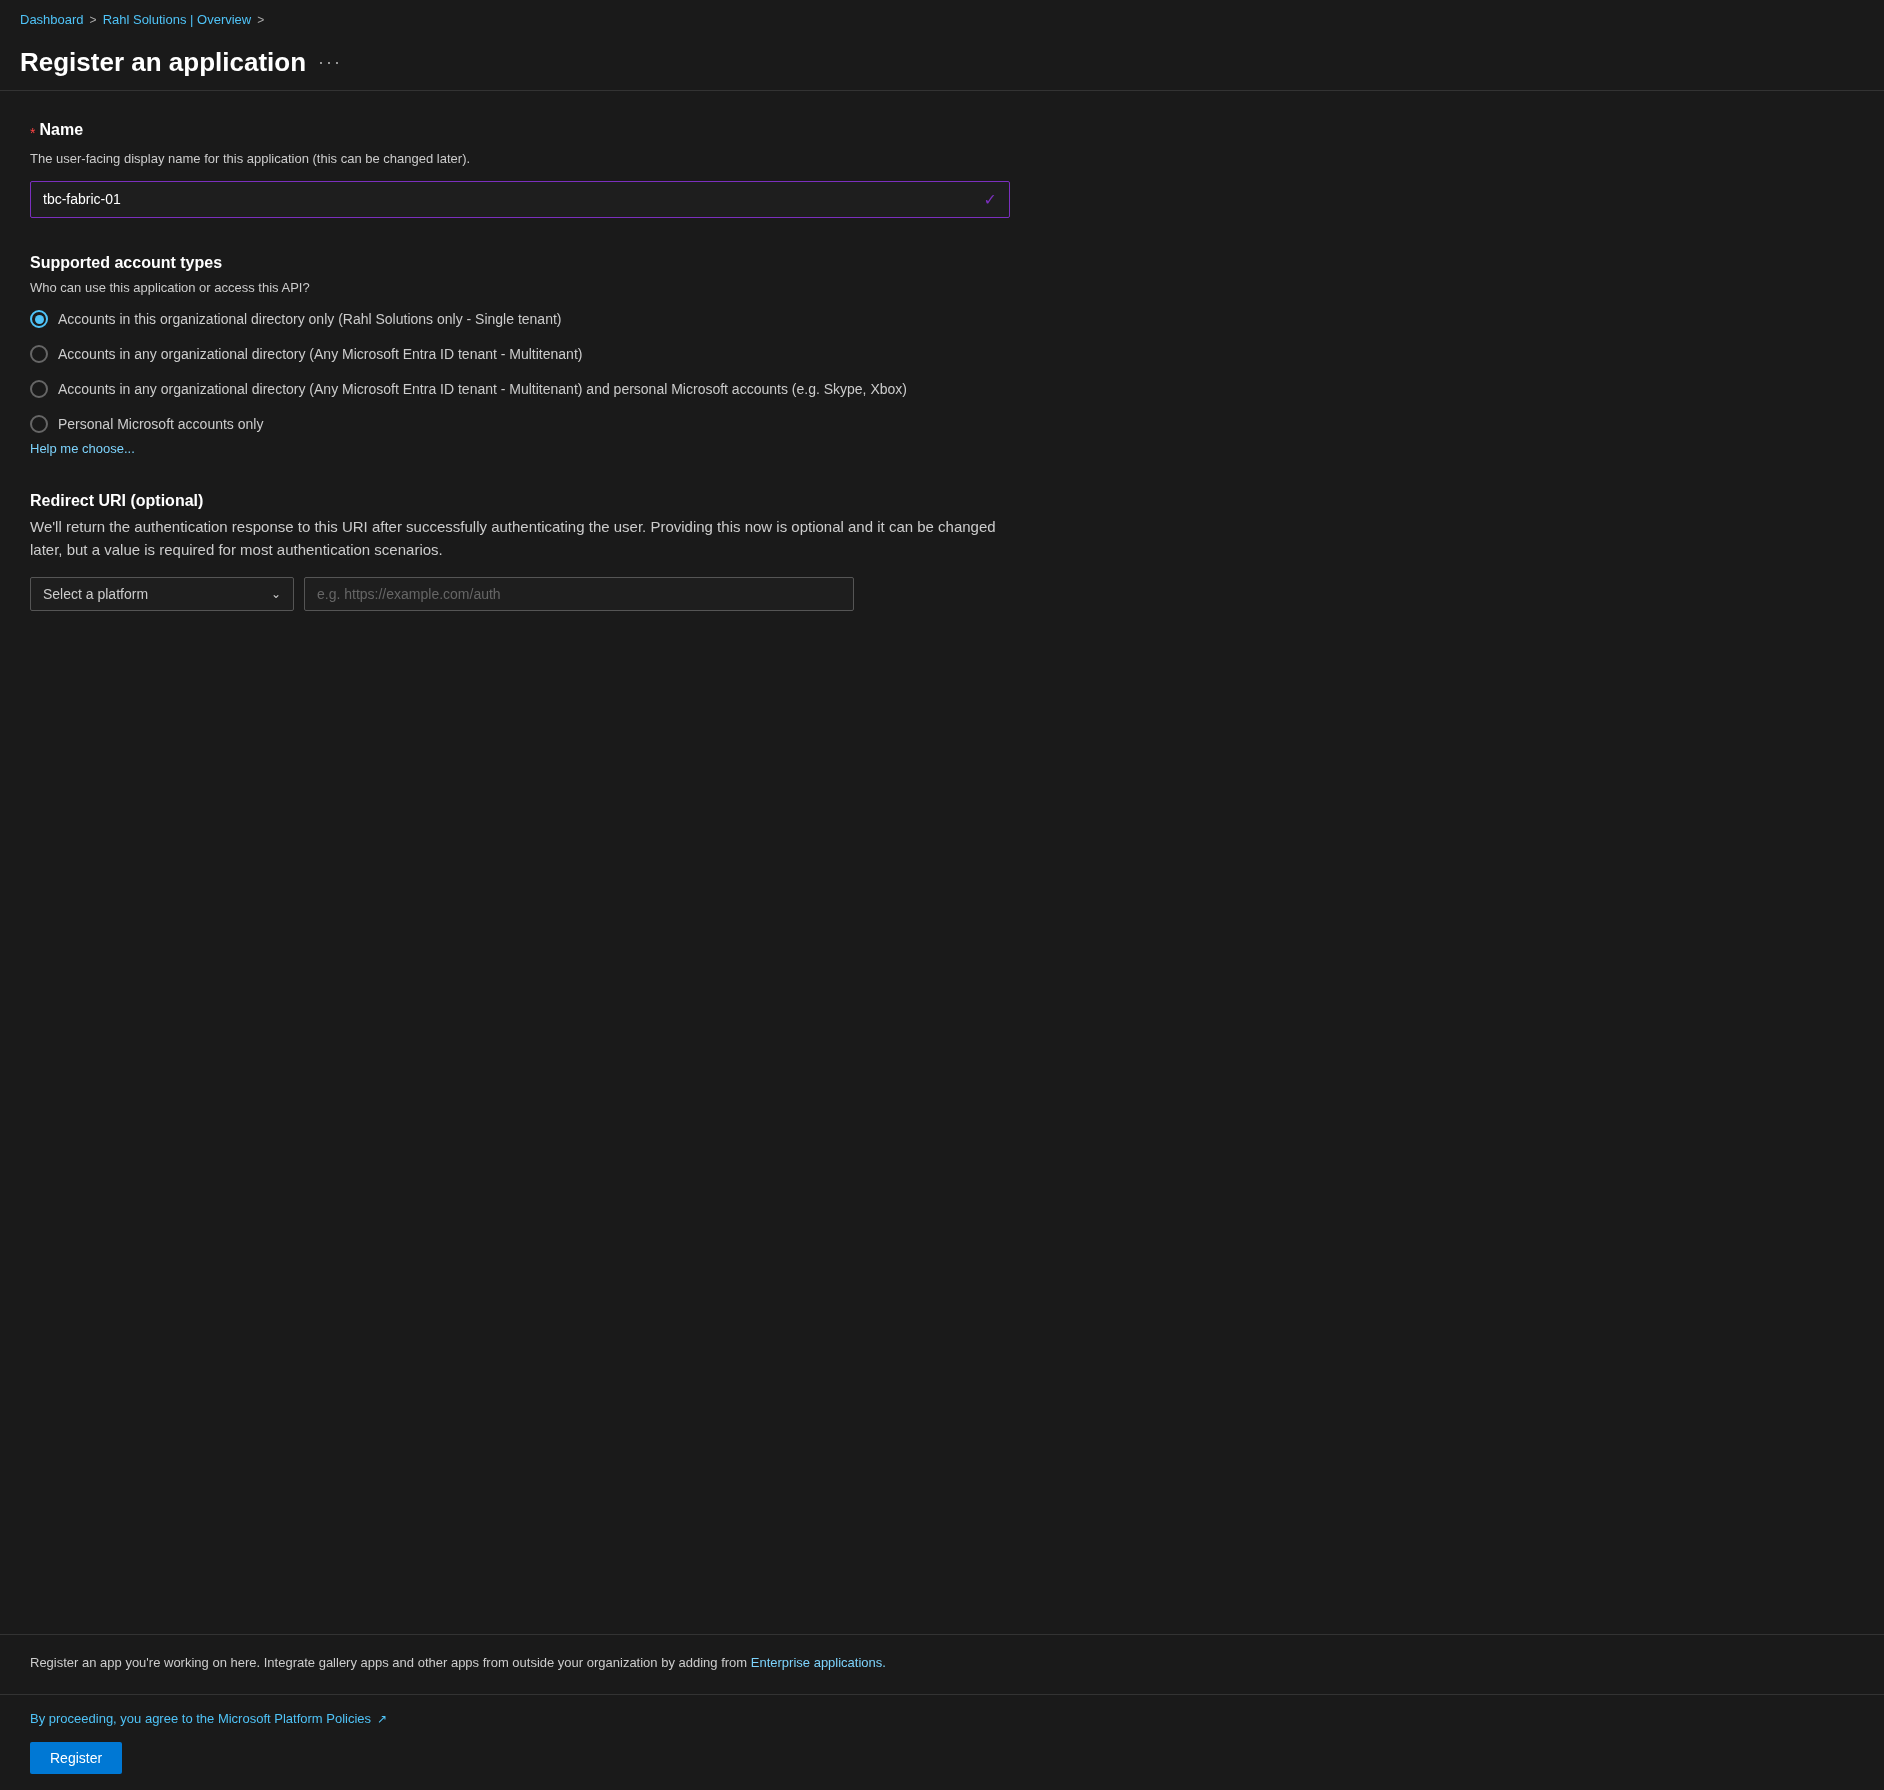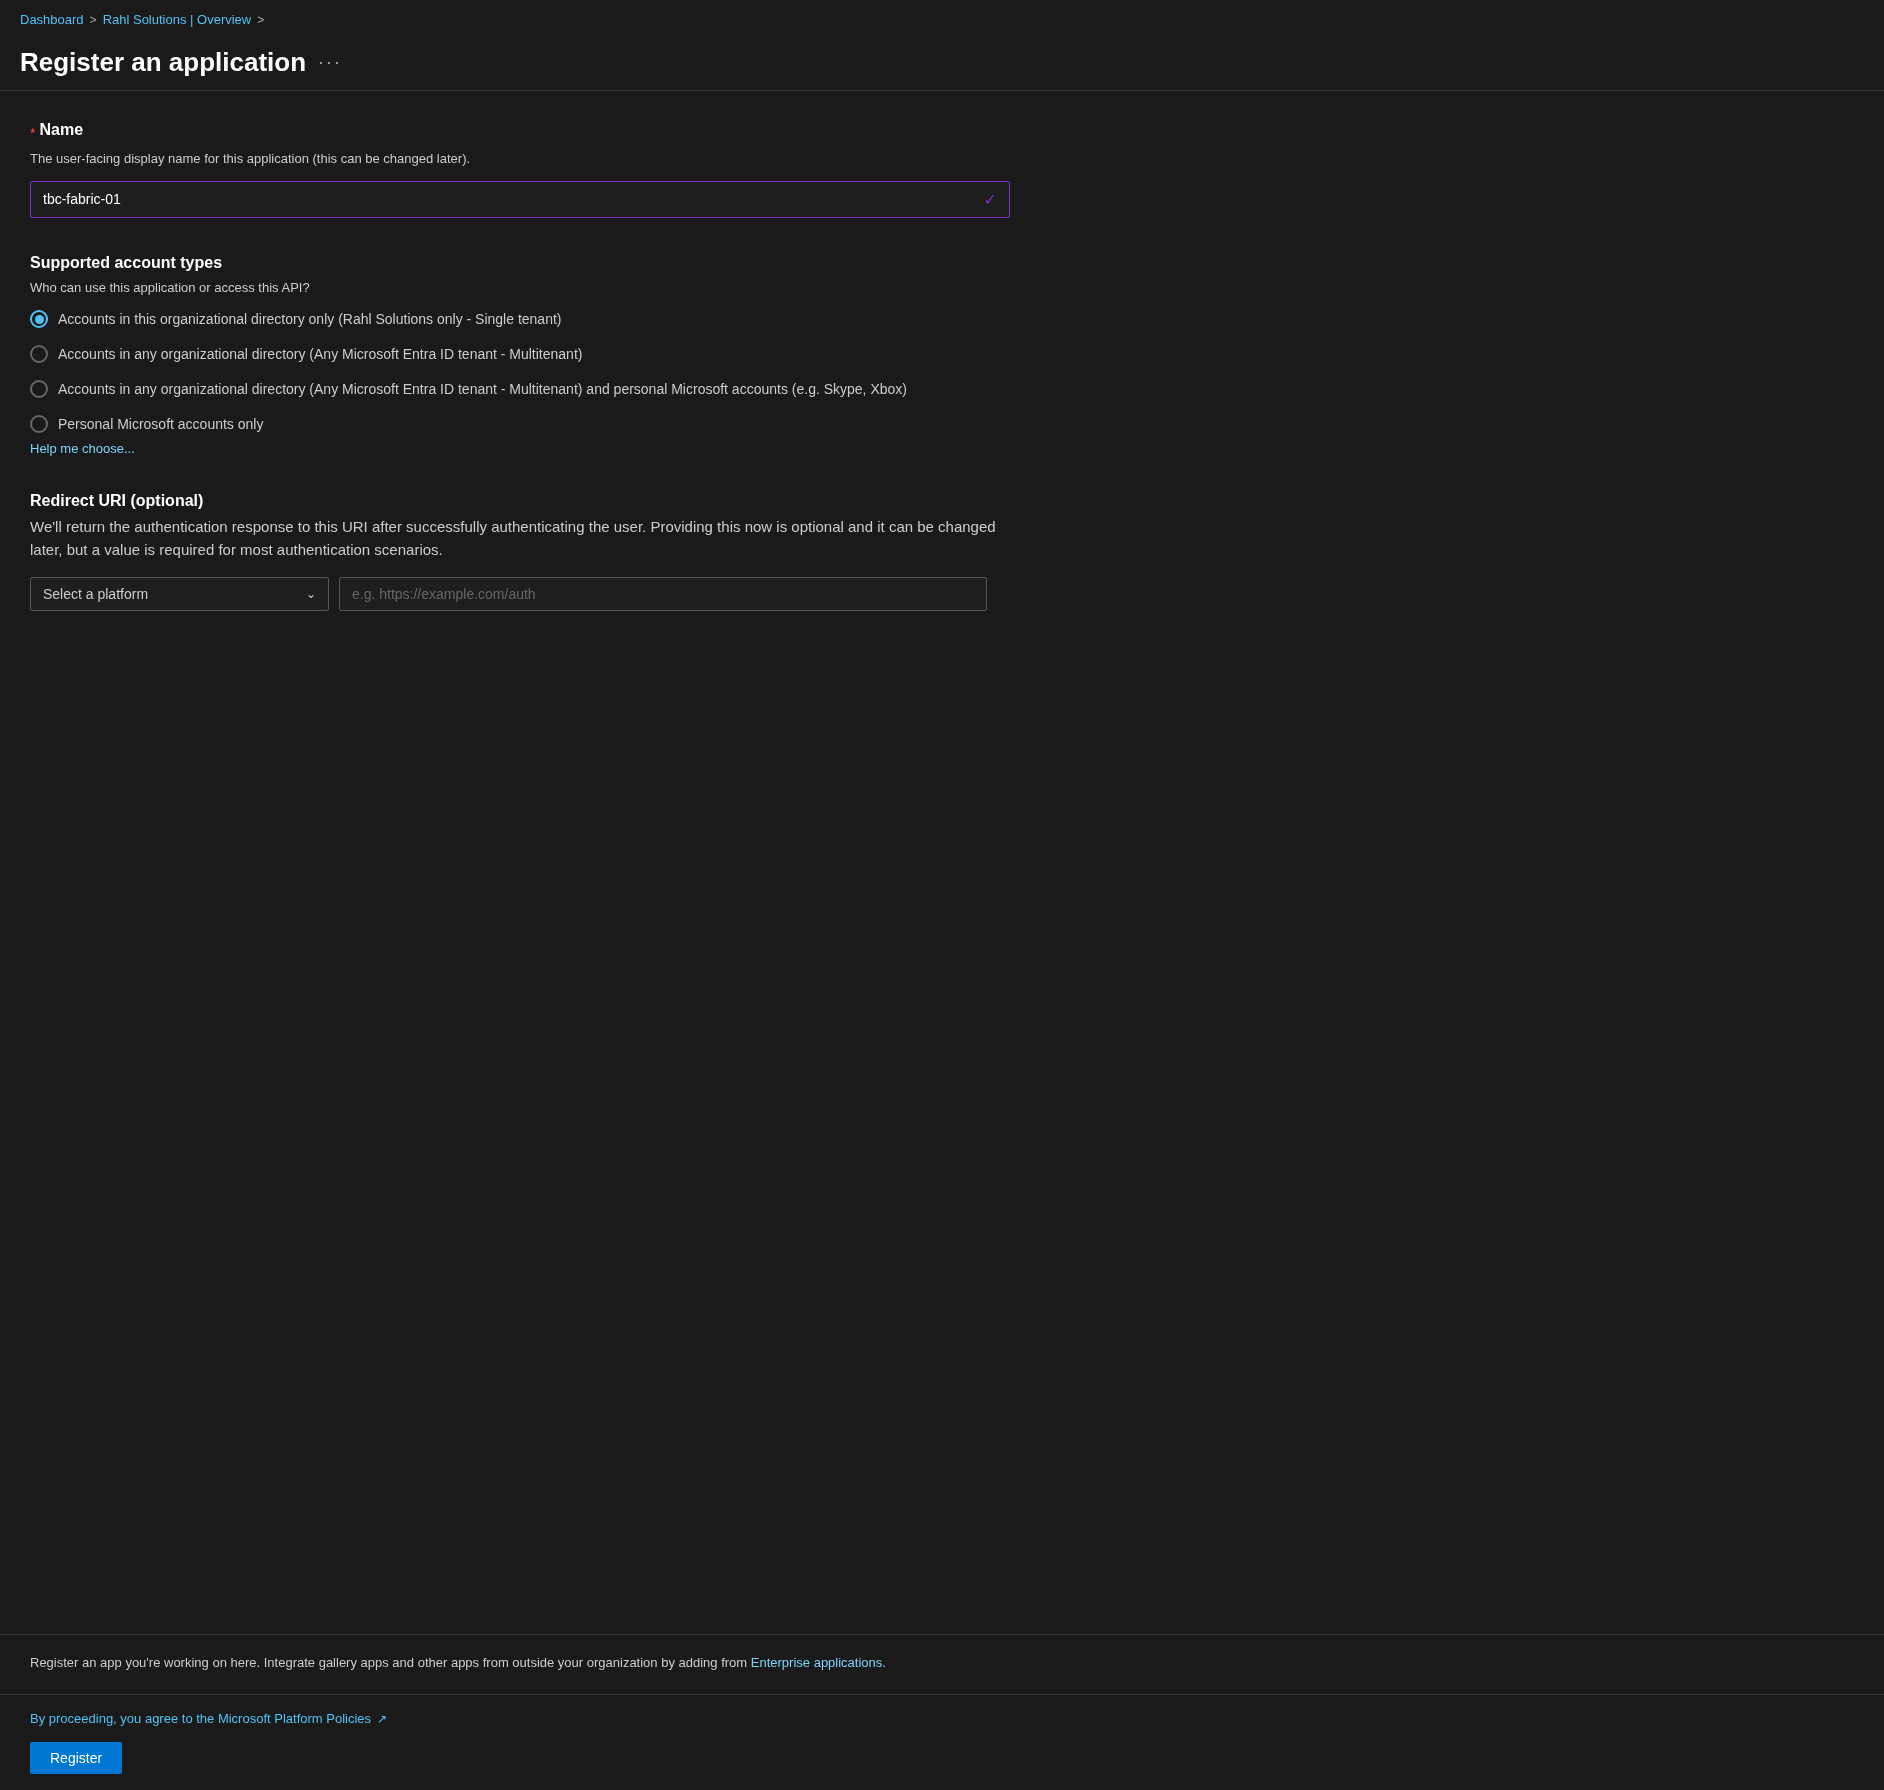--- a/index.html
+++ b/index.html
@@ -202,40 +202,40 @@
       max-width: 970px;
     }
 
     .redirect-inputs {
       display: flex;
       gap: 10px;
       align-items: center;
     }
 
     .platform-select {
-      width: 299px;
+      width: 264px;
       background-color: #1e1e1e;
       border: 1px solid #555;
       border-radius: 2px;
       color: #cccccc;
       font-size: 14px;
       padding: 8px 12px;
       display: flex;
       align-items: center;
       justify-content: space-between;
       cursor: pointer;
     }
 
     .platform-select-chevron {
       color: #cccccc;
       font-size: 12px;
     }
 
     .uri-input {
-      width: 648px;
+      width: 550px;
       background-color: #1e1e1e;
       border: 1px solid #555;
       border-radius: 2px;
       color: #666;
       font-size: 14px;
       padding: 8px 12px;
     }
 
     .uri-input::placeholder {
       color: #666;

